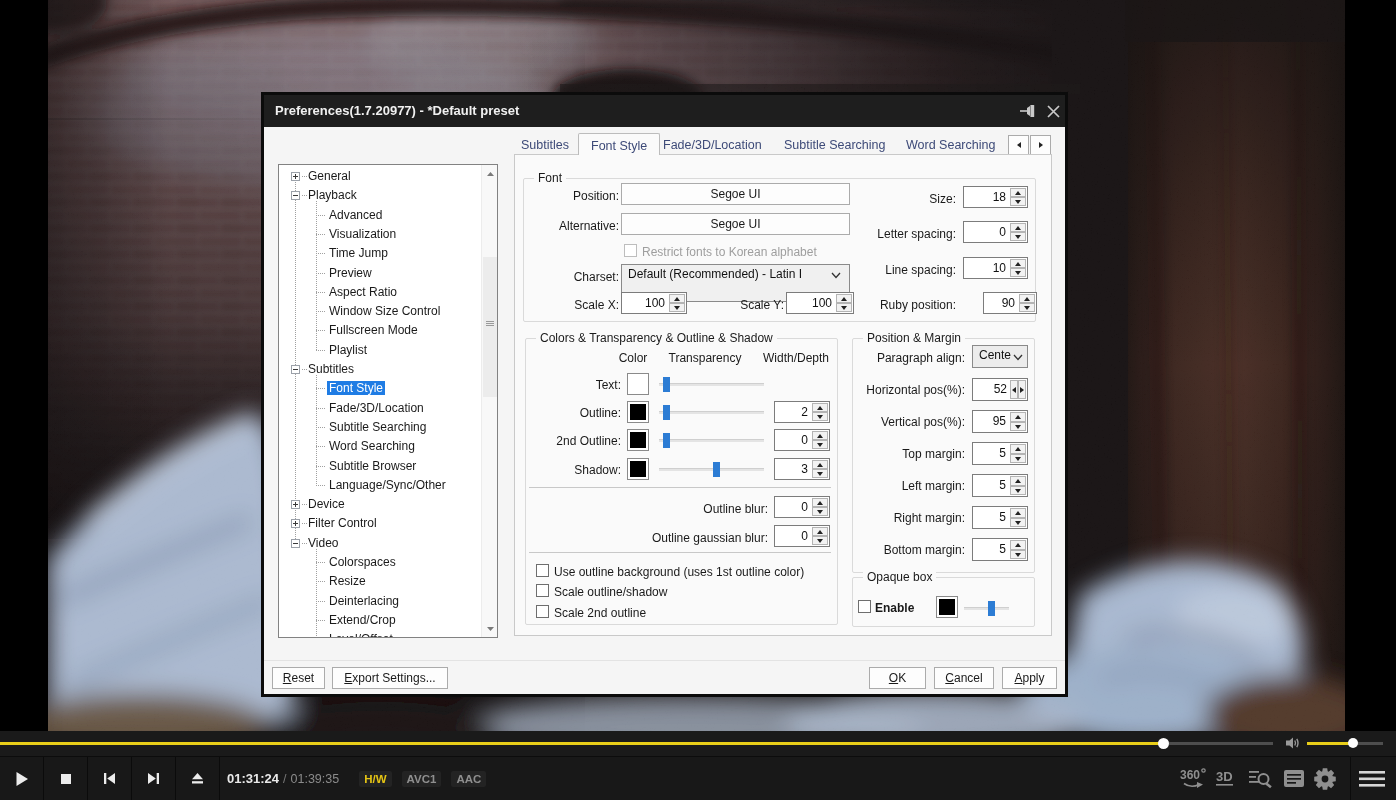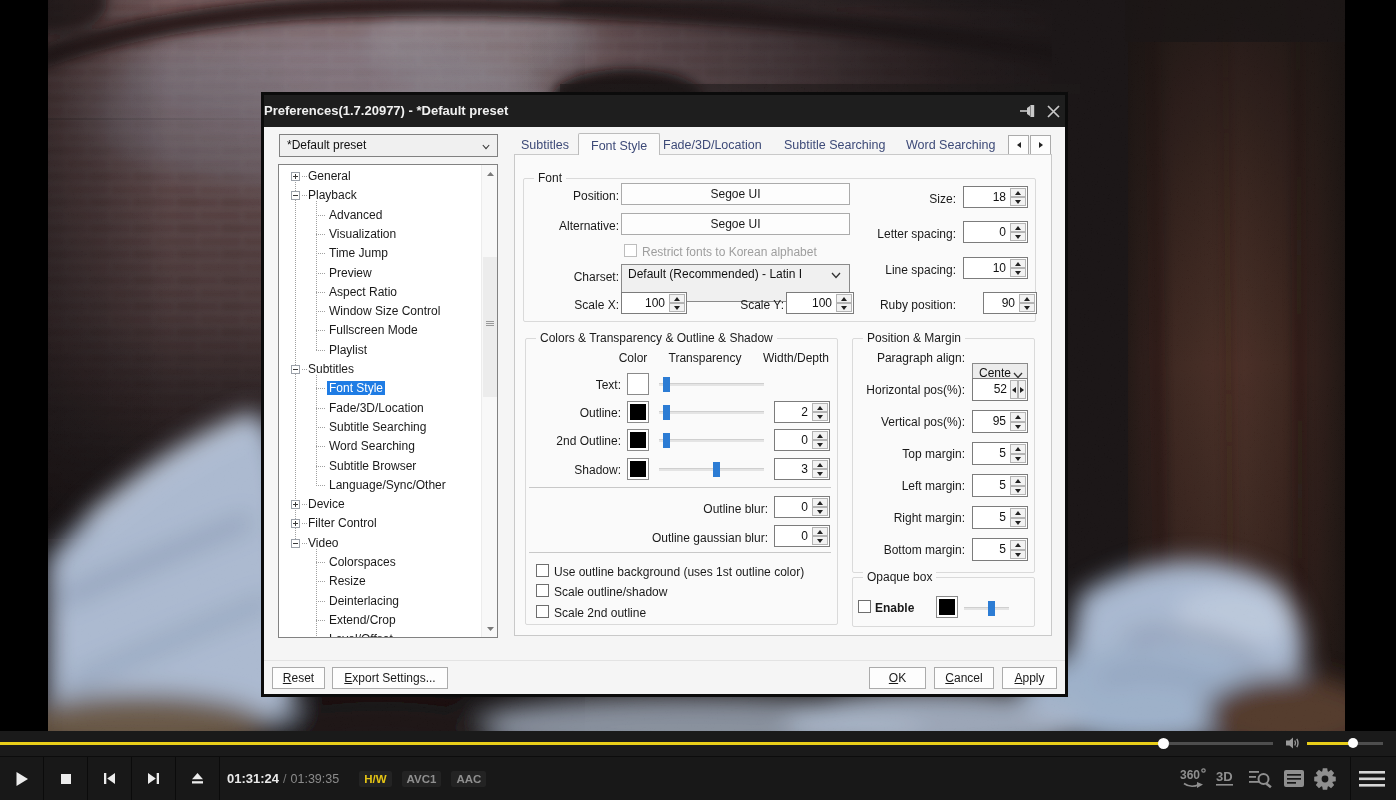--- a/index.html
+++ b/index.html
@@ -32,21 +32,21 @@
   .badge { margin-left:10px; padding:2px 5px; border-radius:2px; background:#232323; color:#8f8f8f; font-size:11.5px; font-weight:bold; }
   #badge-hw { margin-left:6px; }
   #badge-hw { color:#e5c414;margin-left:20px; }
   .ricon { position:absolute; top:0; height:43px; display:flex; align-items:center; justify-content:center; color:#8f8f8f; }
   #right-div { left:1350px; }
   #menu-btn { left:1355px; width:34px; }
 
   
   #dialog { position:absolute; left:261px; top:92px; width:807px; height:605px; background:#0b0b0b; padding:3px; }
   #dlg-inner { position:relative; width:801px; height:599px; background:#f5f5f5; }
-  #titlebar { position:absolute; left:0; top:0; width:801px; height:32px; background:#1e1e1e; color:#f0f0f0; font-size:13px; font-weight:bold; line-height:32px; }
+  #titlebar { position:absolute; left:0; top:0; width:801px; height:32px; background:#1e1e1e; color:#f0f0f0; font-size:13px; font-weight:bold; line-height:32px; padding-left:11px; }
   #pin-btn { position:absolute; left:753px; top:6px; width:22px; height:20px; display:flex; align-items:center; justify-content:center; }
   #close-btn { position:absolute; left:778px; top:6px; width:22px; height:20px; display:flex; align-items:center; justify-content:center; }
 
   
   #preset-combo { position:absolute; left:15px; top:39px; width:219px; height:23px; background:#f0f0f0; border:1px solid #818181; font-size:12px; color:#111; line-height:21px; padding-left:7px; }
   #preset-combo .chev { position:absolute; right:7px; top:7px; }
 
   #tree { position:absolute; left:14px; top:69px; width:220px; height:474px; background:#ffffff; border:1px solid #828282; overflow:hidden; }
   .trow { position:absolute; left:0; width:200px; height:20px; font-size:12px; color:#1a1a1a; z-index:2; }
   .trow .tlabel { position:absolute; top:2px; white-space:nowrap; }
@@ -364,26 +364,20 @@
           <rect x="10.4" y="1" width="3.8" height="12" rx="0.5" fill="#c9c9c9"></rect>
         </svg>
       </div>
       <div id="close-btn">
         <svg width="13" height="13" viewBox="0 0 13 13">
           <path d="M 1 1 L 12 12 M 12 1 L 1 12" stroke="#c9c9c9" stroke-width="1.7"></path>
         </svg>
       </div>
     </div>
 
-    <div id="preset-combo">
-      <span>*Default preset</span>
-      <svg class="chev" style="position:absolute;right:7px;top:8px" width="10" height="7" viewBox="0 0 10 7">
-        <path d="M 1 1 L 5 5.5 L 9 1" stroke="#333" stroke-width="1.3" fill="none"></path>
-      </svg>
-    </div>
 
     <div id="tree">
       <div id="tree-body">
             <div class="trow" style="top:2px">
               <span class="expander plus"></span>
               <span class="doth" style="left:23px;top:9px;width:5px"></span>
               <span class="tlabel" style="left:29px">General</span>
             </div>
             <div class="trow" style="top:21.3px">
               <span class="expander minus"></span>
@@ -724,21 +718,21 @@
             <div class="lbl-l" style="left:39px;top:430px">Scale outline/shadow</div>
             <div class="chk" style="left:21px;top:450px"></div>
             <div class="lbl-l" style="left:39px;top:451px">Scale 2nd outline</div>
           </div>
 
       <div class="groupbox" style="left:337px;top:183px;width:183px;height:235px">
         <span class="gb-label">Position &amp; Margin</span>
       </div>
       <div id="position-rows">
             <div class="lbl" style="left:340px;top:196px;width:110px">Paragraph align:</div>
-            <div class="combo" style="left:457px;top:208px;width:56px;height:23px;background:#ececec">
+            <div class="combo" style="left:457px;top:190px;width:56px;height:23px;background:#ececec">
               <span class="ctext">Cente</span>
               <svg style="position:absolute;right:4px;top:8px" width="10" height="7" viewBox="0 0 10 7">
                 <path d="M 1 1 L 5 5.5 L 9 1" stroke="#333" stroke-width="1.3" fill="none"></path>
               </svg>
             </div>
             <div class="lbl" style="left:340px;top:228px;width:110px">Horizontal pos(%):</div>
             <div class="spin" style="left:457px;top:223px;width:56px;height:23px">
               <span class="sval" style="right:20px">52</span>
               <span class="hbtn" style="right:9px">
                 <span class="tri-l"></span>

